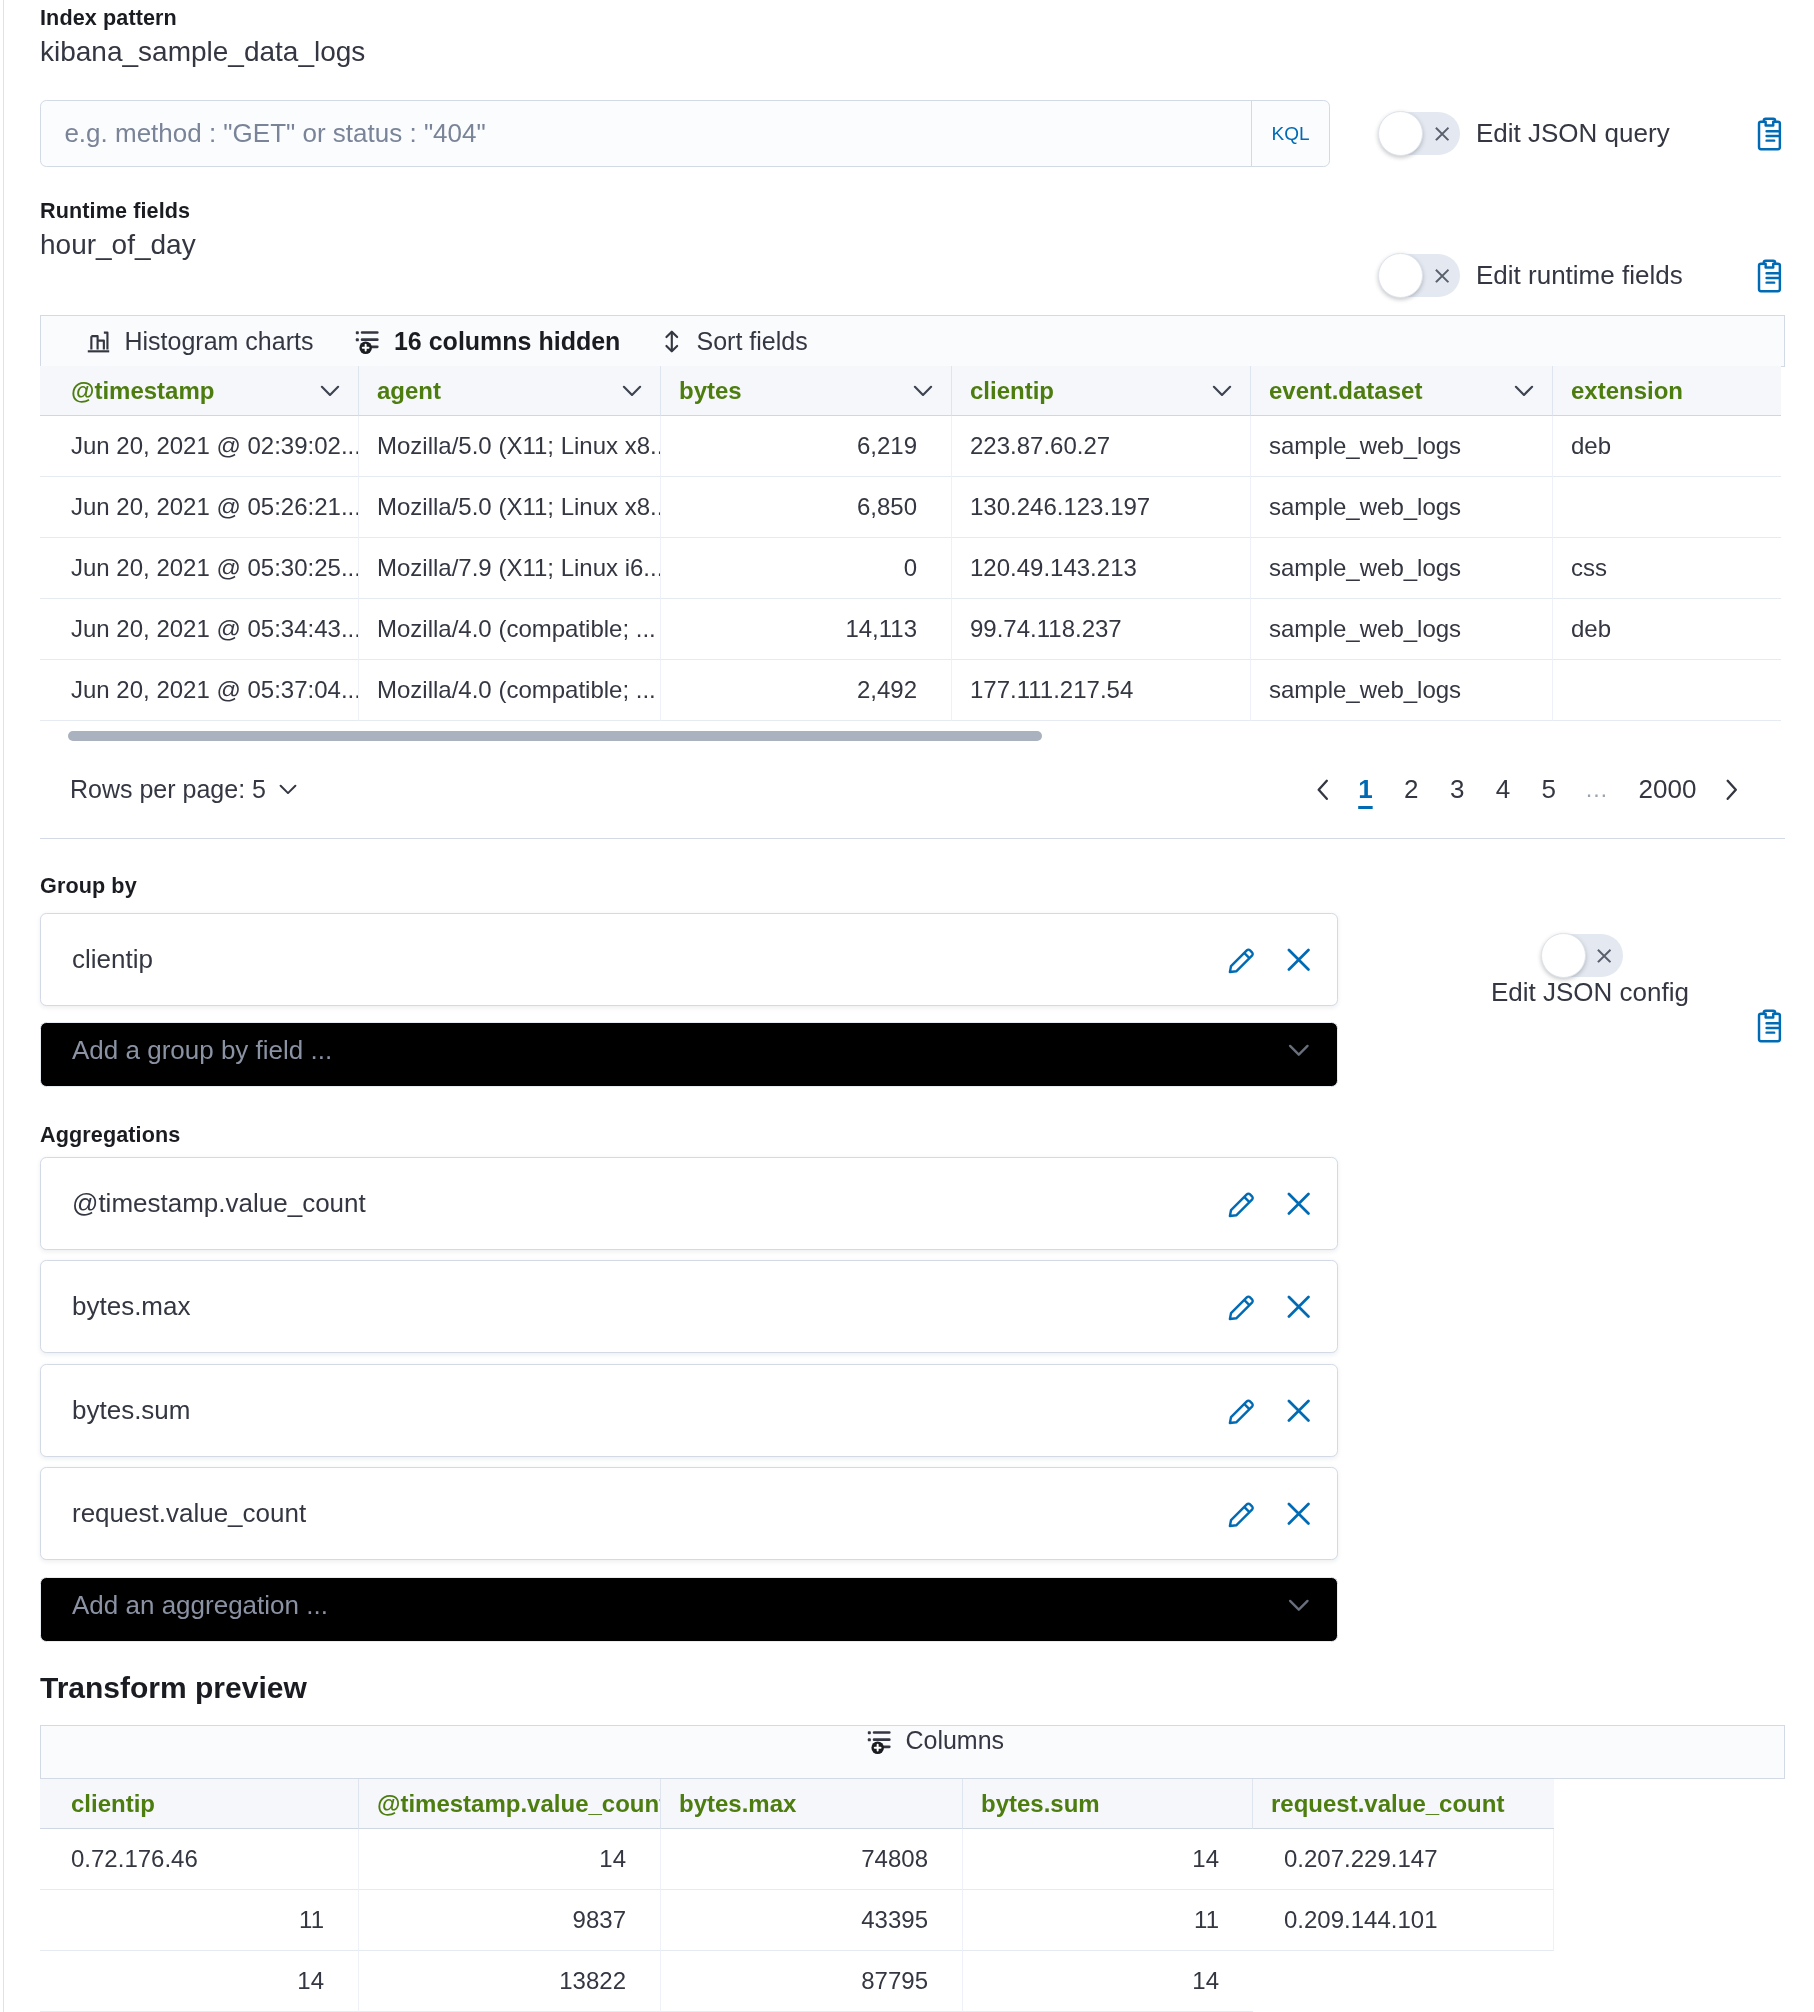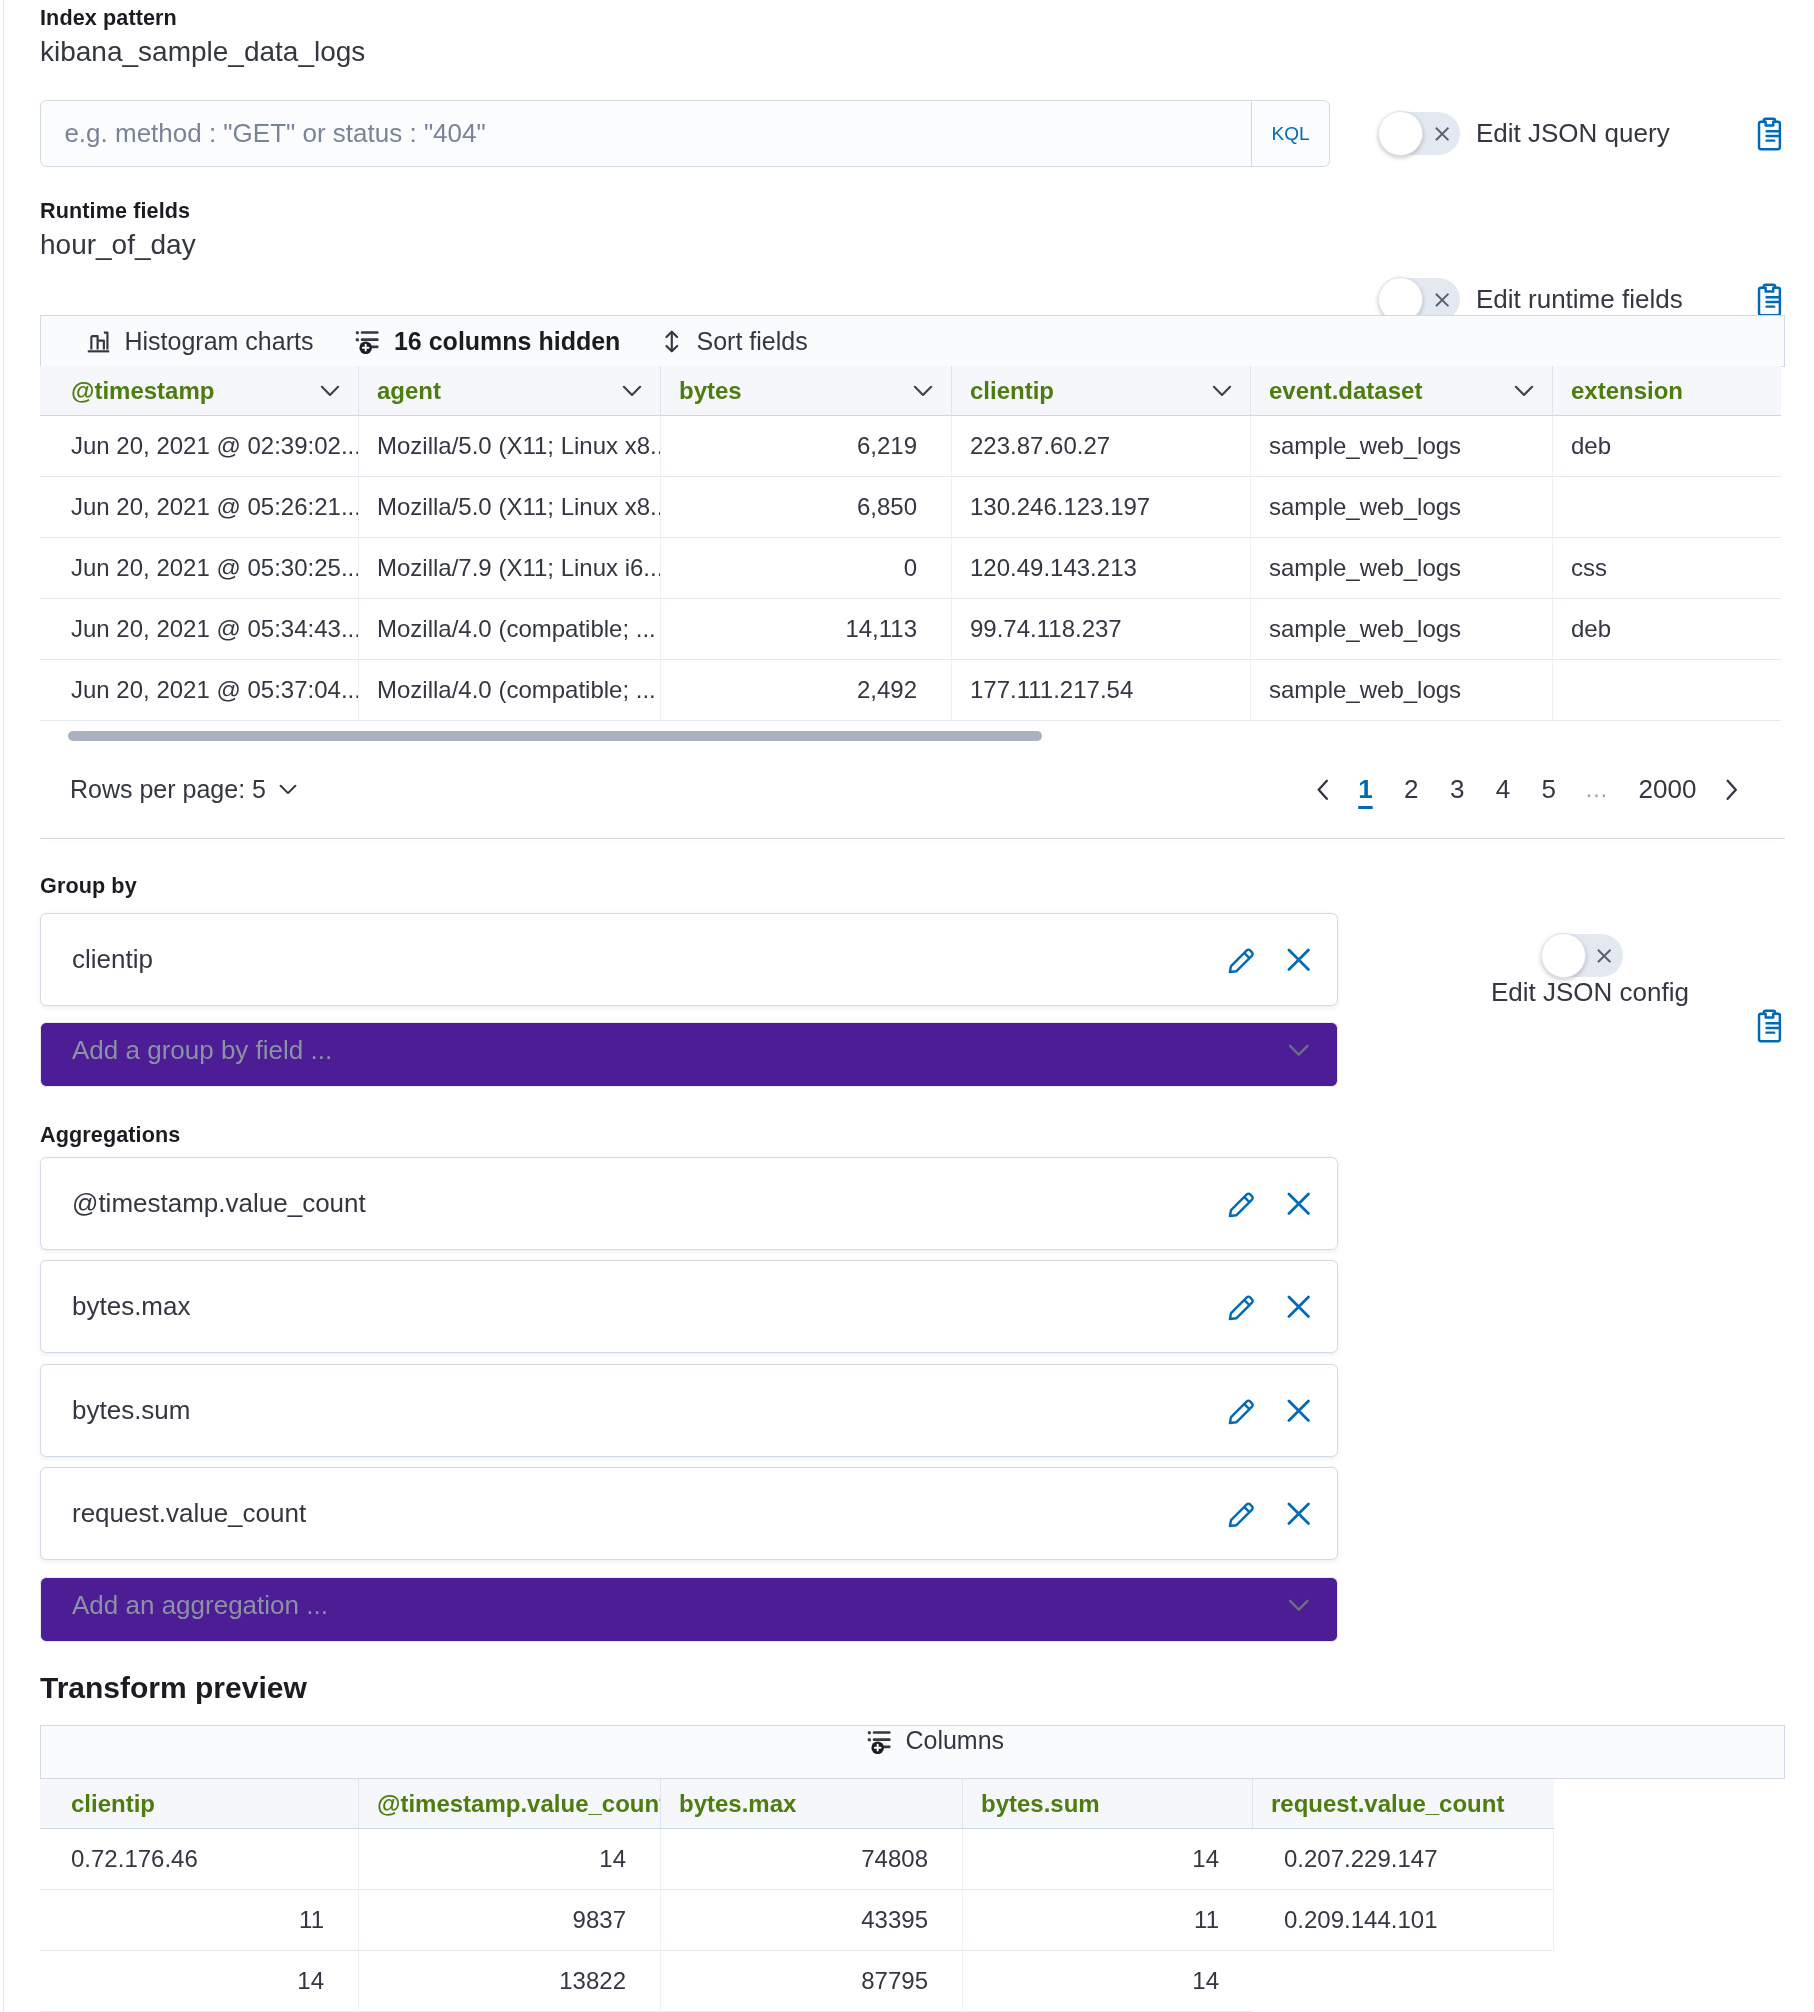--- a/index.html
+++ b/index.html
@@ -62,21 +62,21 @@
   .divider{left:40px;top:838px;width:1745px;height:0.9px;background:#d3dae6;}
 
   
   .cfg-card{left:40px;width:1298px;height:93px;background:#fff;border:0.9px solid #d3dae6;border-radius:6.3px;
     box-shadow:0 1.8px 4.5px rgba(43,55,74,.08);display:flex;align-items:center;
     padding:0 27px 0 31px;box-sizing:border-box;}
   .cfg-card .name{font-size:26px;color:#343741;}
   .card-actions{margin-left:auto;display:flex;align-items:center;gap:32px;}
   .icon-btn{display:flex;align-items:center;cursor:pointer;}
 
-  .add-select{left:40px;width:1298px;height:65px;background:#4c1d95;border:0.9px solid #e7ecf3;border-radius:6.3px;
+  .add-select{left:40px;width:1298px;height:65px;background:#000000;border:0.9px solid #e7ecf3;border-radius:6.3px;
     display:flex;align-items:center;padding:0 27px 8px 31px;box-sizing:border-box;cursor:pointer;}
   .add-select .ph{font-size:26px;color:#8a92a3;flex:1;}
 
   .preview-title{left:40px;top:1671px;font-size:30px;font-weight:700;color:#1a1c21;}
 </style>
 </head>
 <body>
 
 <svg width="0" height="0" style="position:absolute">
   <defs>
@@ -140,21 +140,21 @@
   <span class="copy-btn">
     <svg width="33" height="36" viewBox="0 0 28 38">
         <use href="#i-copy"></use>
       </svg>
   </span>
 </div>
 
 <div class="abs label" style="left:40px;top:198px;">Runtime fields</div>
 <div class="abs value-lg" style="left:40px;top:229px;">hour_of_day</div>
 
-<div class="abs switch-row" style="top:252px;margin-top:24px;">
+<div class="abs switch-row" style="top:252px;">
   <div class="switch">
     <span class="knob"></span>
     <svg width="14.4" height="14.4" viewBox="0 0 16 16">
         <use href="#i-cross"></use>
       </svg>
   </div>
   <span class="switch-label">Edit runtime fields</span>
   <span class="copy-btn">
     <svg width="33" height="36" viewBox="0 0 28 38">
         <use href="#i-copy"></use>

